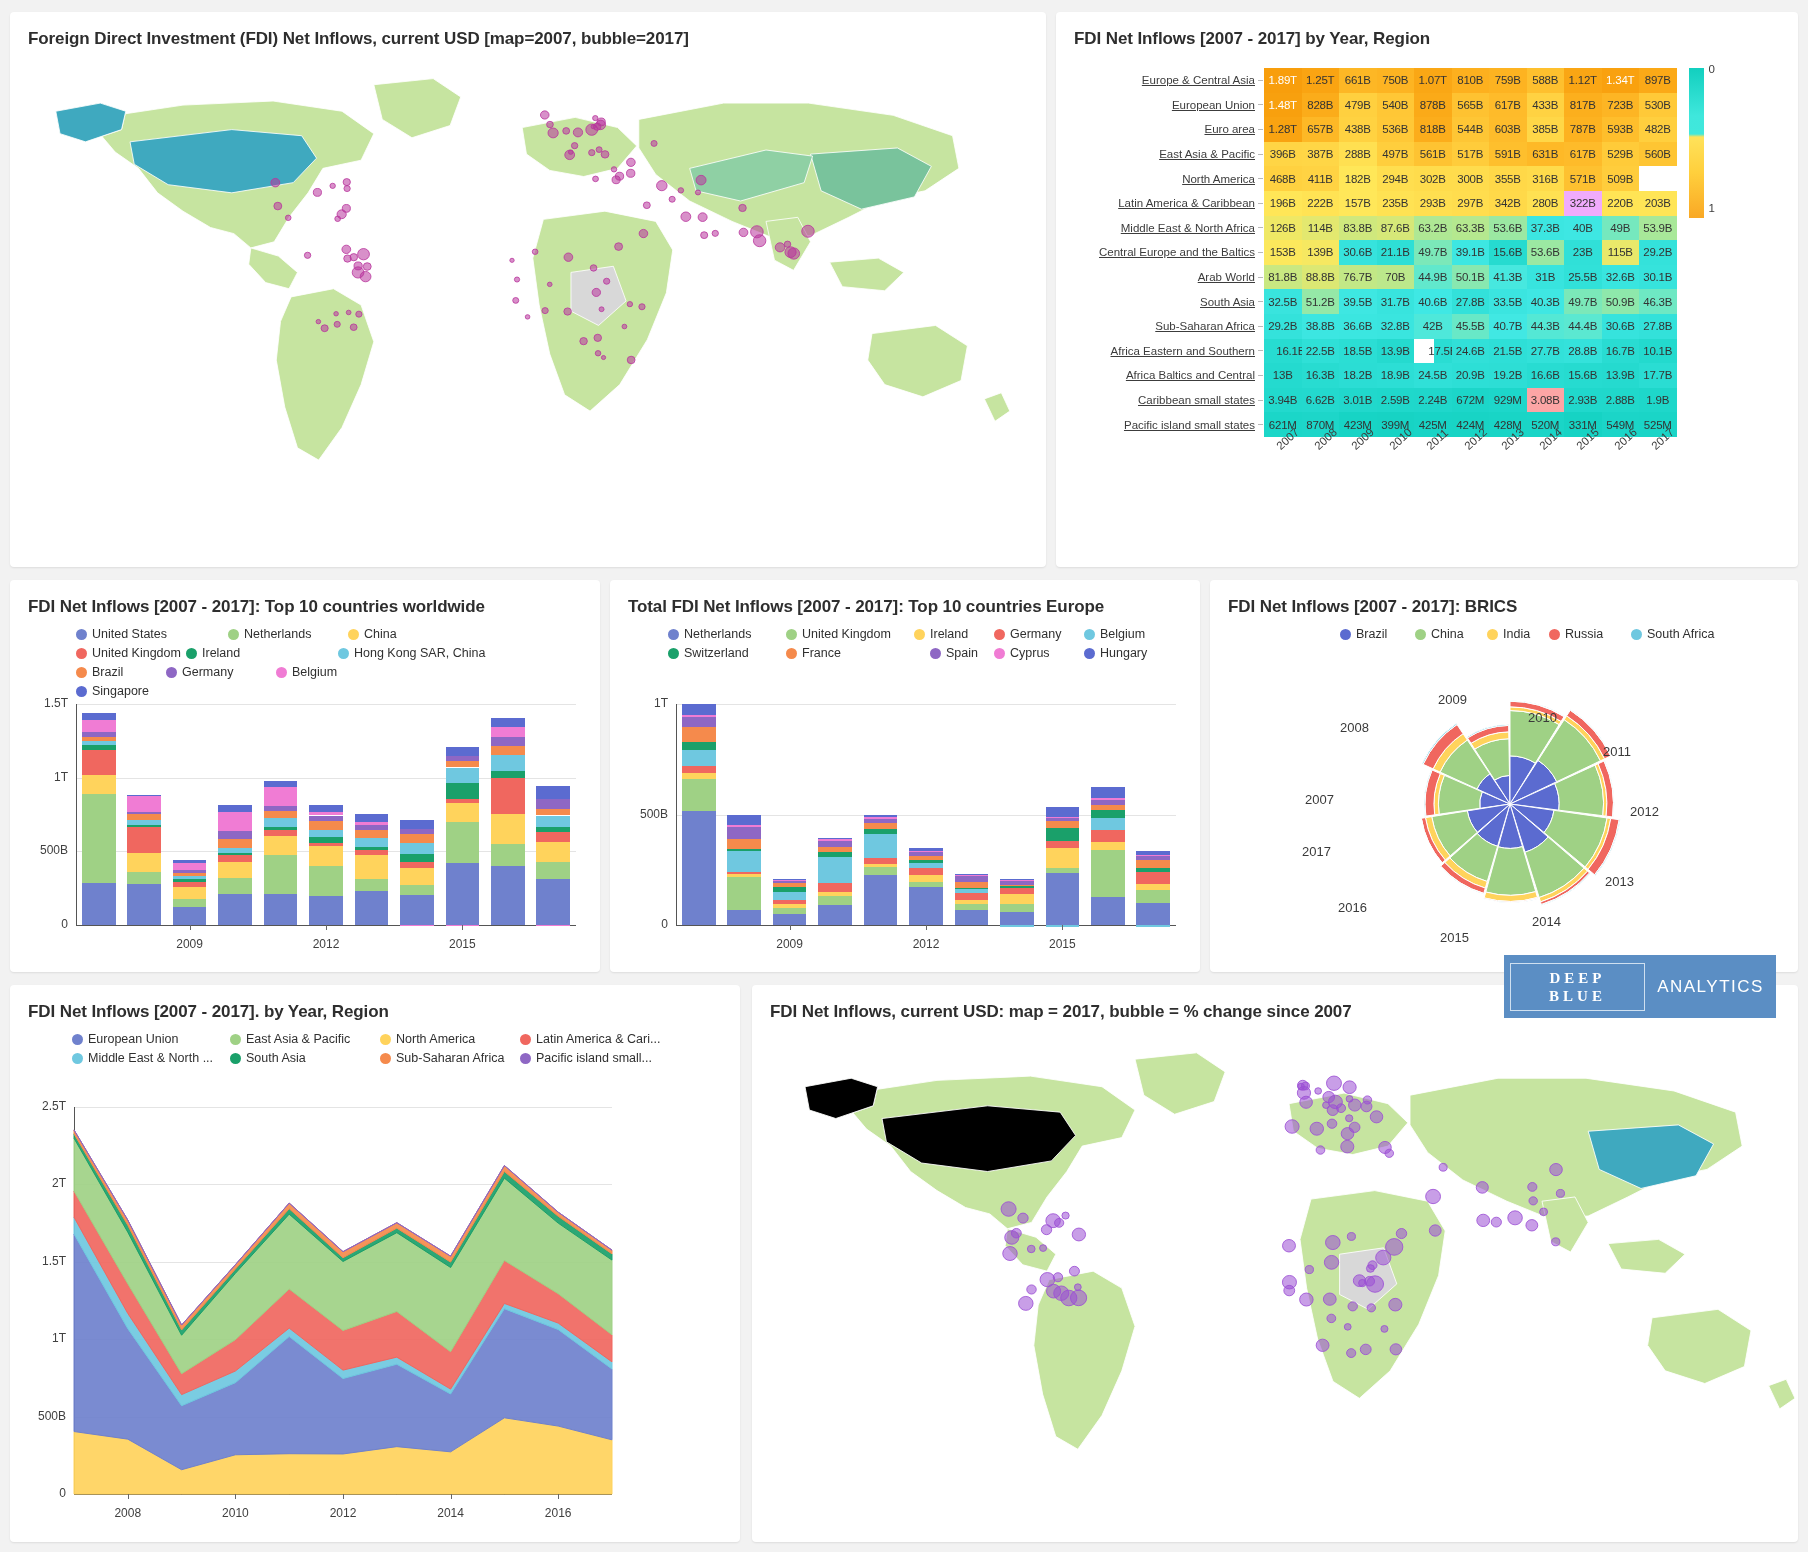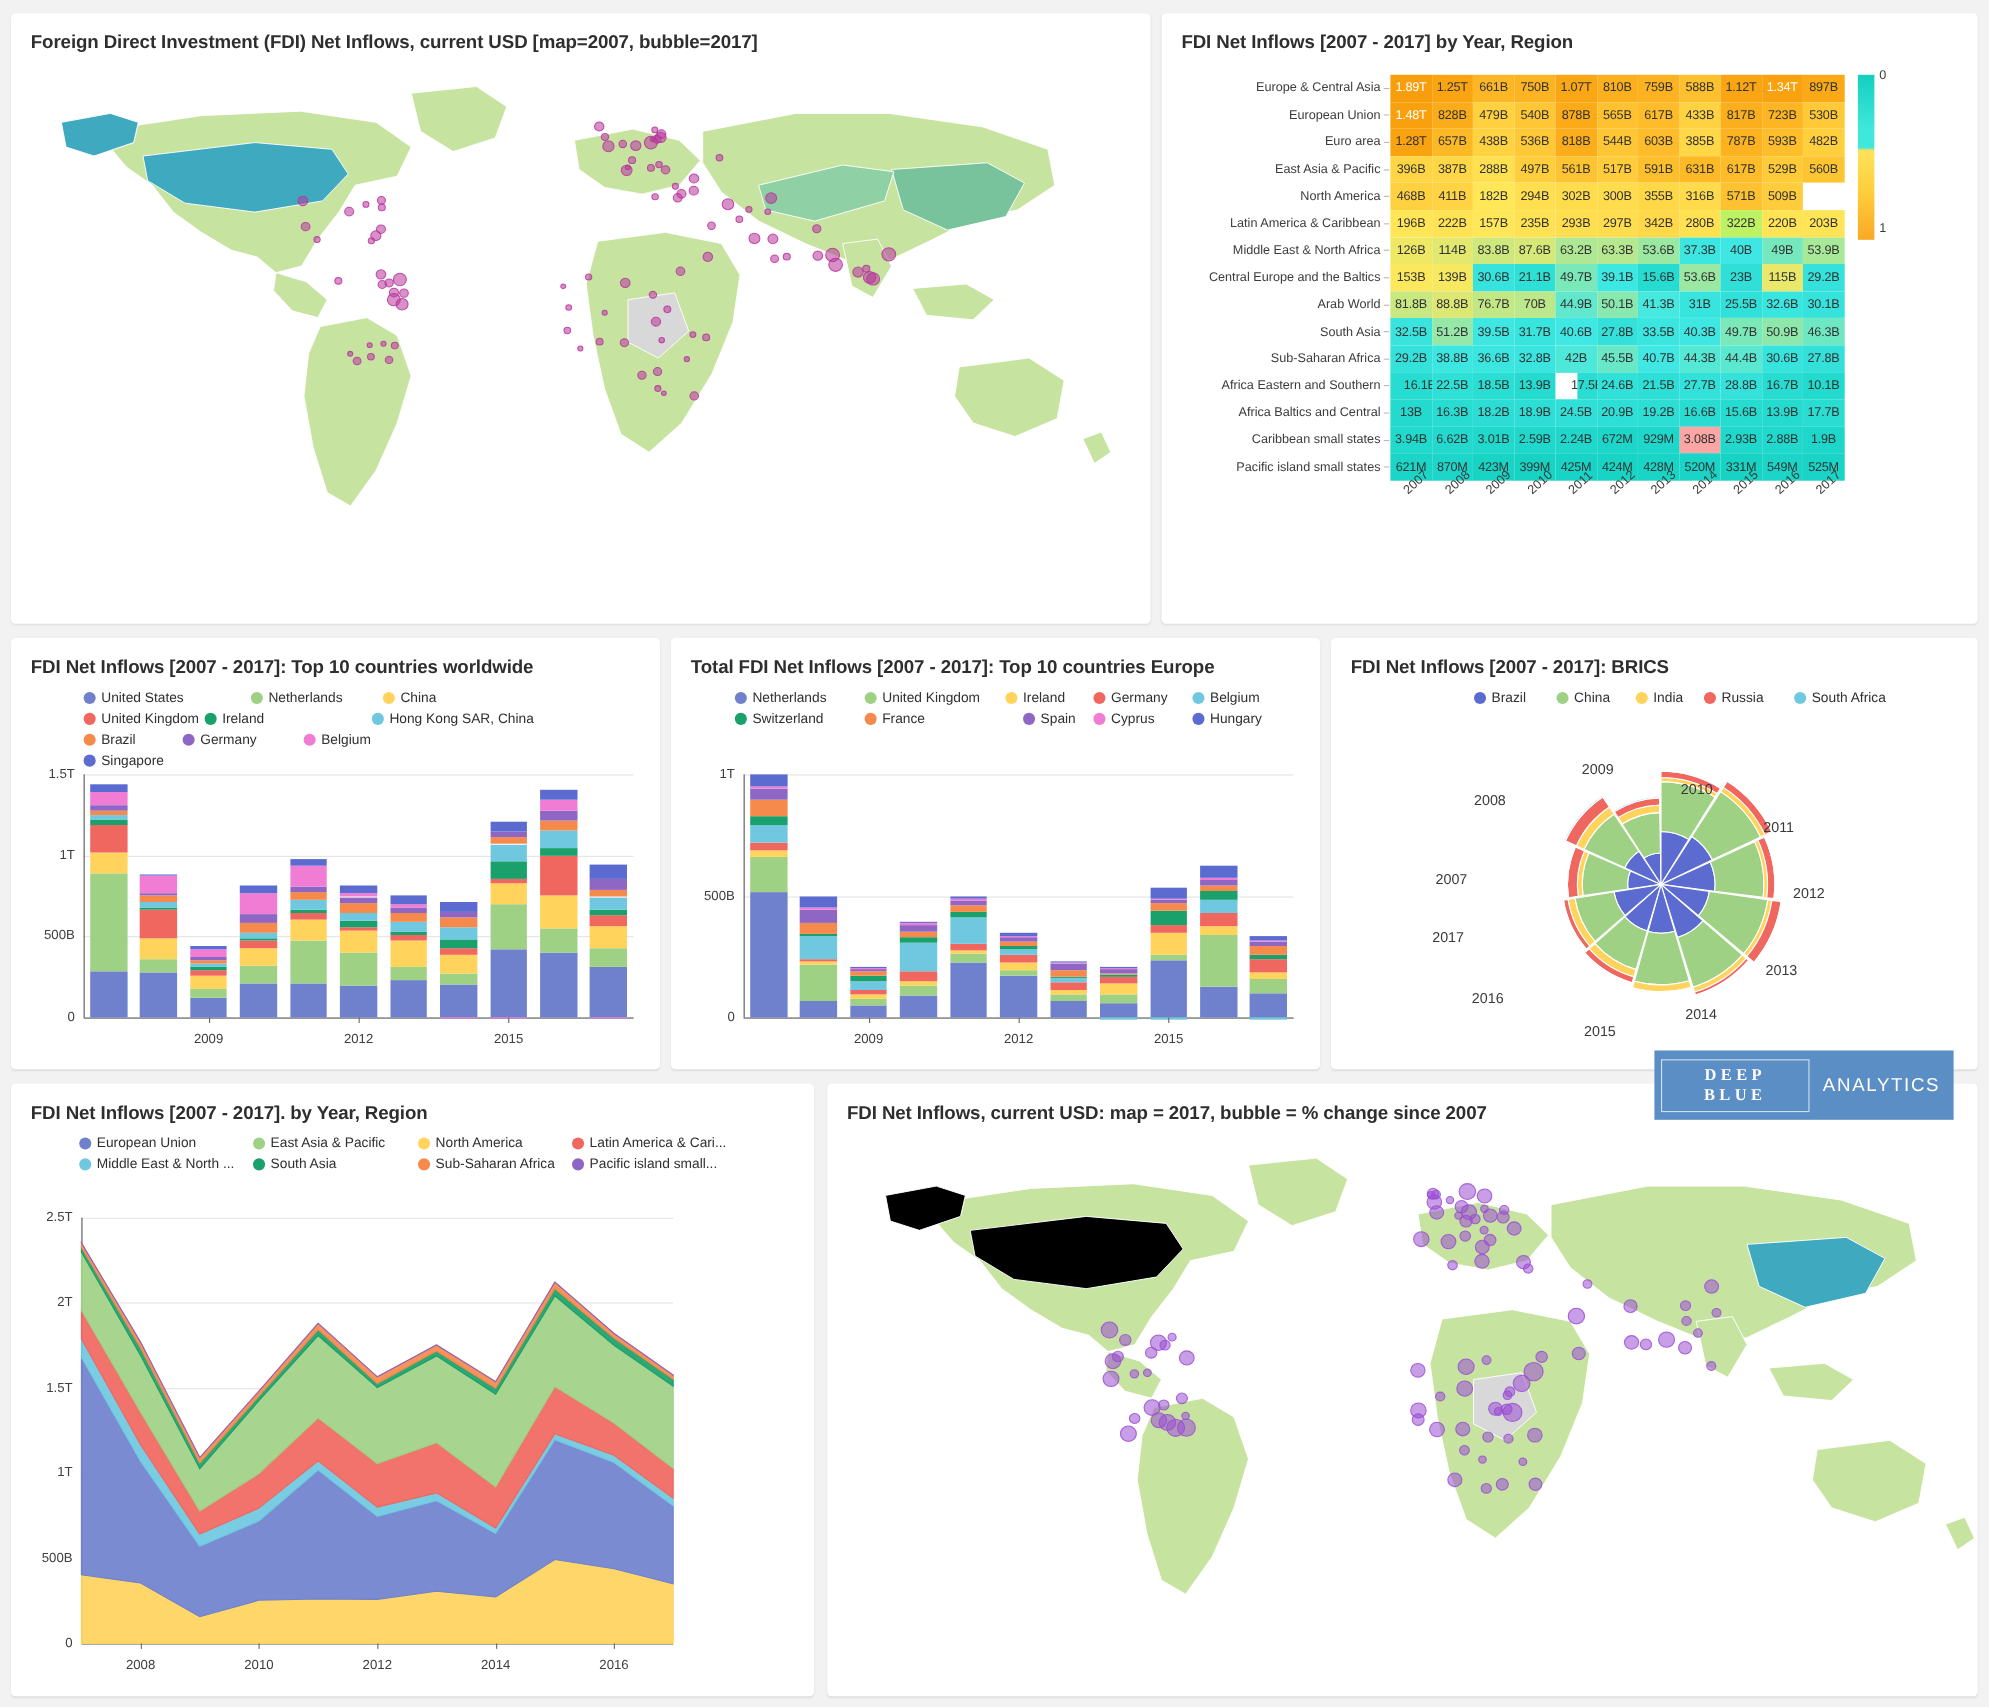--- a/index.html
+++ b/index.html
@@ -42,21 +42,21 @@
   .hm-area { position:absolute; left:0; top:46px; right:0; bottom:0; }
   .hm-grid { position:absolute; display:grid; }
   .hm-cell {
     display:flex; align-items:center; justify-content:center;
     font-size:11.5px; color:#333; letter-spacing:-.2px;
   }
   .hm-cell.lt { color:#ffffff; }
   .hm-rowlabel {
     font-size:11.5px; color:#3c3c3c; text-align:right;
     display:flex; align-items:center; justify-content:flex-end;
-    padding-right:9px; white-space:nowrap;
+    padding-right:9px; white-space:nowrap;text-decoration:underline;
   }
   .hm-rowlabel::after{
     content:""; display:block; width:5px; height:1px; background:#b9b9b9;
     position:absolute; right:1px;
   }
   .hm-rowlabel{position:relative;}
   .hm-xlabel {
     font-size:11.5px; color:#3c3c3c;
     transform:rotate(-42deg);
     transform-origin:left top;
@@ -330,21 +330,21 @@
         <div class="hm-cell" style="background: rgb(255, 212, 68); margin-top: 44px;">406B</div>
         <div class="hm-rowlabel">Latin America &amp; Caribbean</div>
         <div class="hm-cell" style="background: rgb(255, 230, 87);">196B</div>
         <div class="hm-cell" style="background: rgb(255, 227, 84);">222B</div>
         <div class="hm-cell" style="background: rgb(255, 231, 89);">157B</div>
         <div class="hm-cell" style="background: rgb(255, 226, 83);">235B</div>
         <div class="hm-cell" style="background: rgb(255, 223, 80);">293B</div>
         <div class="hm-cell" style="background: rgb(255, 221, 78);">297B</div>
         <div class="hm-cell" style="background: rgb(255, 217, 73);">342B</div>
         <div class="hm-cell" style="background: rgb(255, 225, 82);">280B</div>
-        <div class="hm-cell" style="background: #bef264;">322B</div>
+        <div class="hm-cell" style="background: #f0abfc;">322B</div>
         <div class="hm-cell" style="background: rgb(255, 228, 85);">220B</div>
         <div class="hm-cell" style="background: rgb(255, 229, 86);">203B</div>
         <div class="hm-rowlabel">Middle East &amp; North Africa</div>
         <div class="hm-cell" style="background: rgb(239, 232, 101);">126B</div>
         <div class="hm-cell" style="background: rgb(227, 232, 111);">114B</div>
         <div class="hm-cell" style="background: rgb(207, 232, 125);">83.8B</div>
         <div class="hm-cell" style="background: rgb(214, 232, 120);">87.6B</div>
         <div class="hm-cell" style="background: rgb(175, 232, 148);">63.2B</div>
         <div class="hm-cell" style="background: rgb(181, 232, 143);">63.3B</div>
         <div class="hm-cell" style="background: rgb(155, 232, 162);">53.6B</div>

